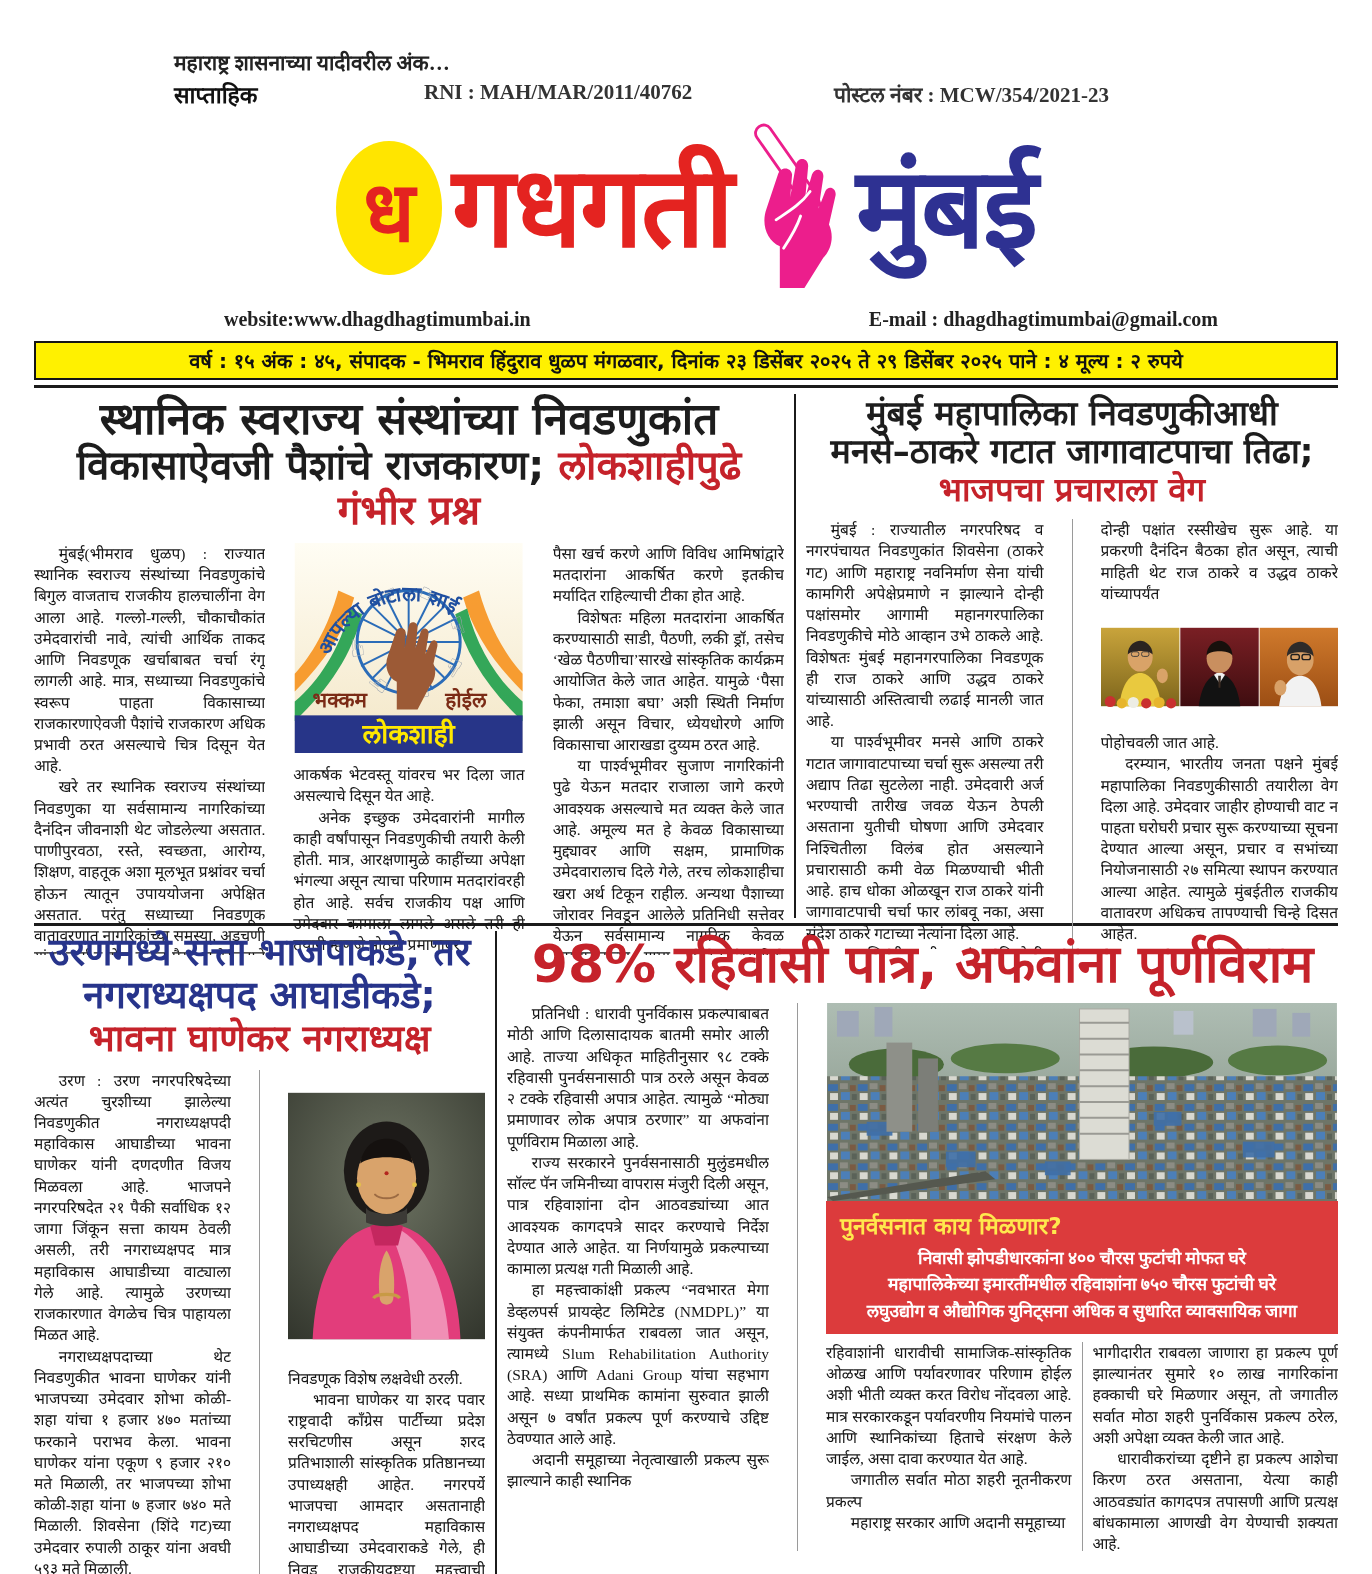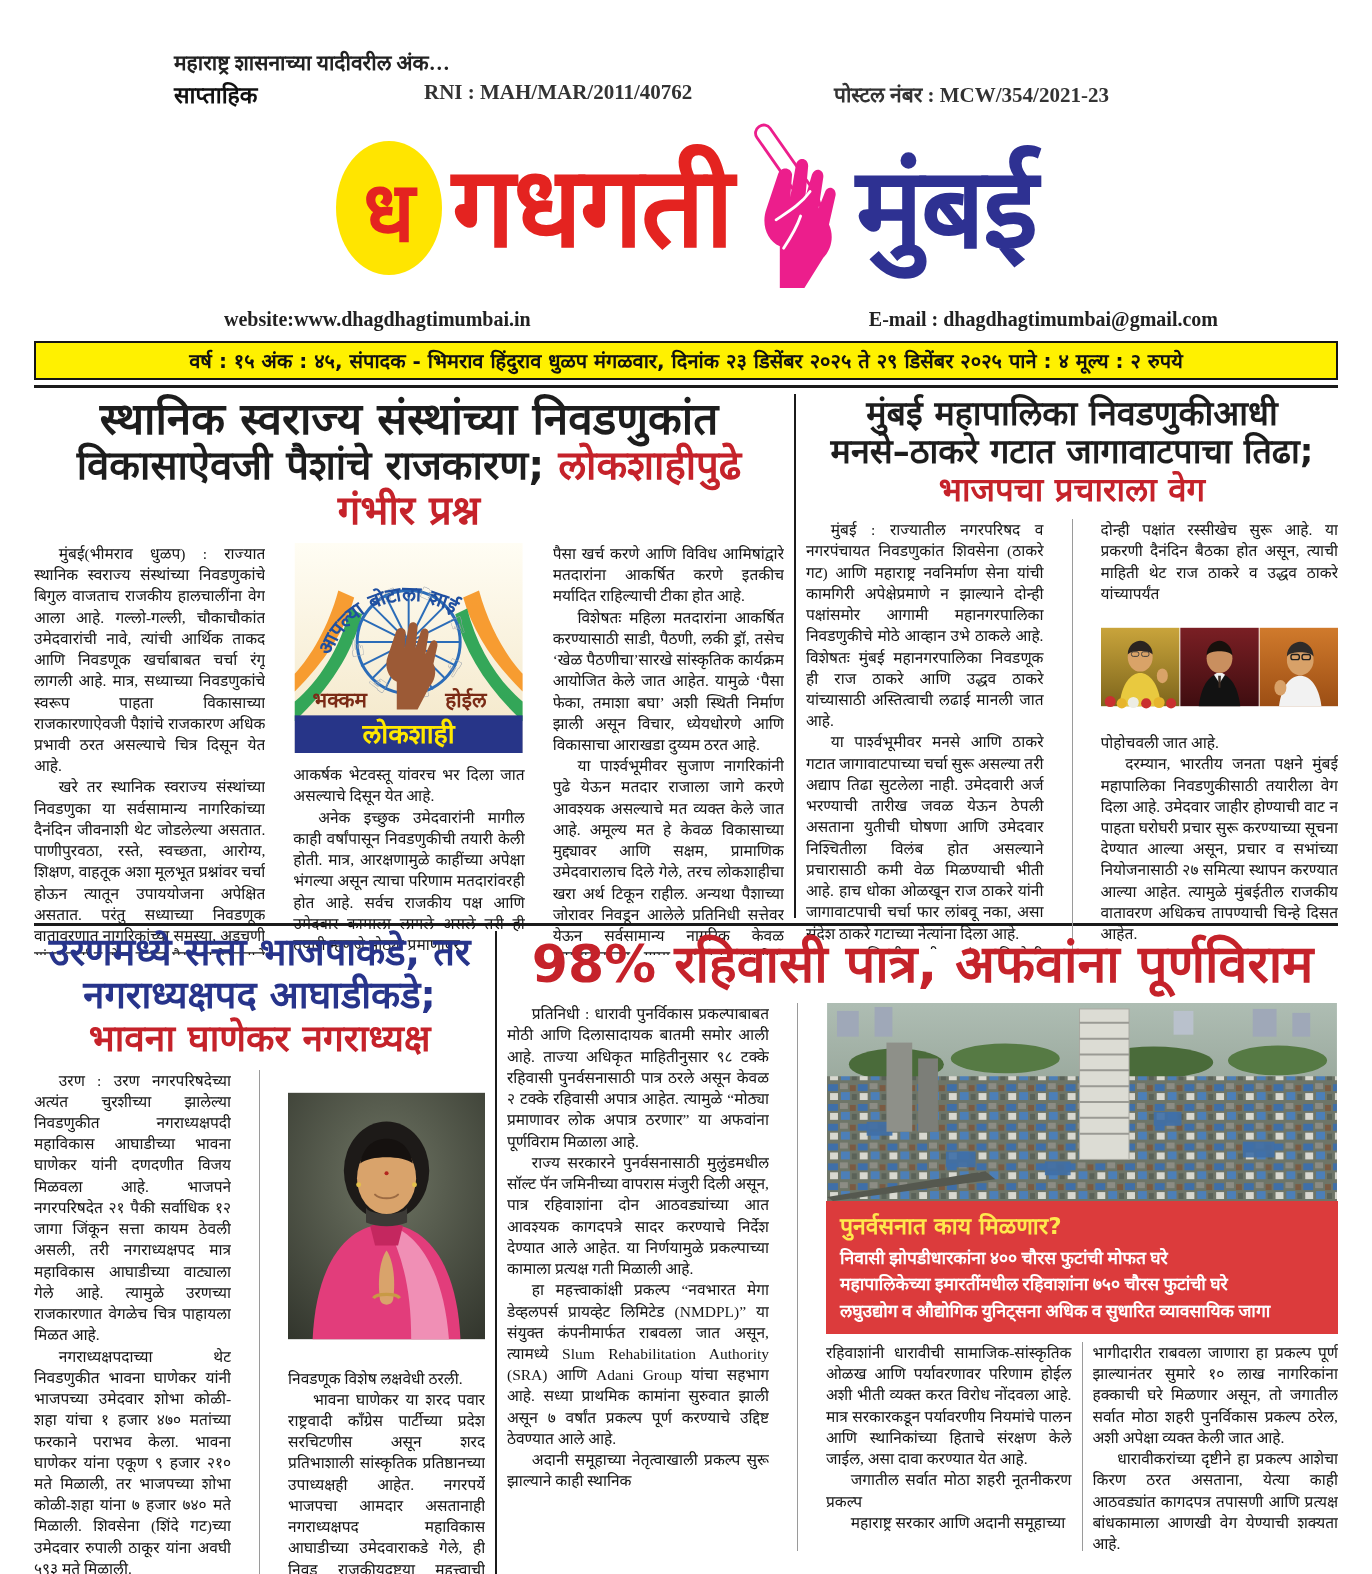--- a/index.html
+++ b/index.html
@@ -65,21 +65,21 @@
   .a2-body { height:430px; }
   .a3-body { height:560px; }
   .a4-body { height:548px; }
   .poster-fig { width:100%; height:210px; margin-bottom:6px; }
   .leaders-fig { width:100%; height:118px; display:block; margin:4px 0 6px 0; }
   .bhavana-fig { width:100%; height:292px; display:block; margin-bottom:6px; }
   .a4-right { display:flex; flex-direction:column; width:512px; flex:0 0 auto; }
   .dharavi-fig { width:100%; height:198px; display:block; }
   .infobox { background:#DC3B3C; color:#fff; padding:8px 14px 10px 14px; }
   .infobox .ib-title { font-family:"DejaVu Sans",sans-serif; font-weight:800; font-size:23px; color:#FFE84D; margin-bottom:4px; }
-  .infobox .ib-lines p { font-size:17.5px; line-height:1.5; text-indent:0; margin:0; font-weight:bold; }
+  .infobox .ib-lines p { font-size:17.5px; line-height:1.5; text-indent:0; margin:0; font-weight:bold;text-align:center; }
   .a4-bottom { display:flex; gap:10px; margin-top:8px; overflow:hidden; flex:1; }
   .a4-bottom .bcol { font-size:15.5px; }
 </style>
 </head>
 <body>
 
 <div class="page">
 
   <header>
     <div class="top-note">महाराष्ट्र शासनाच्या यादीवरील अंक…</div>

